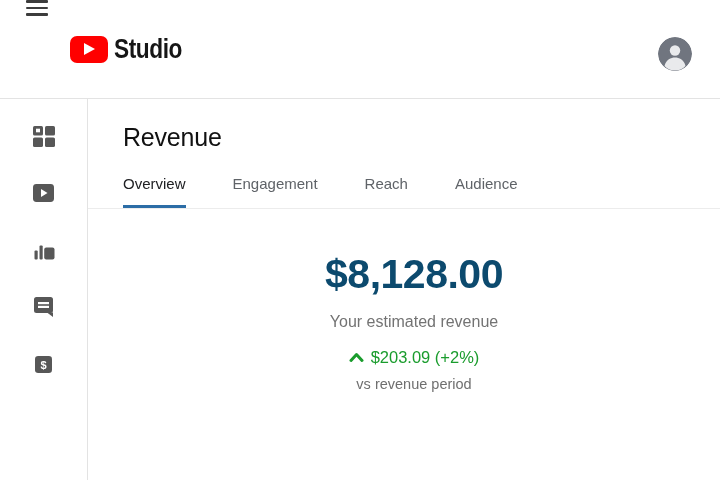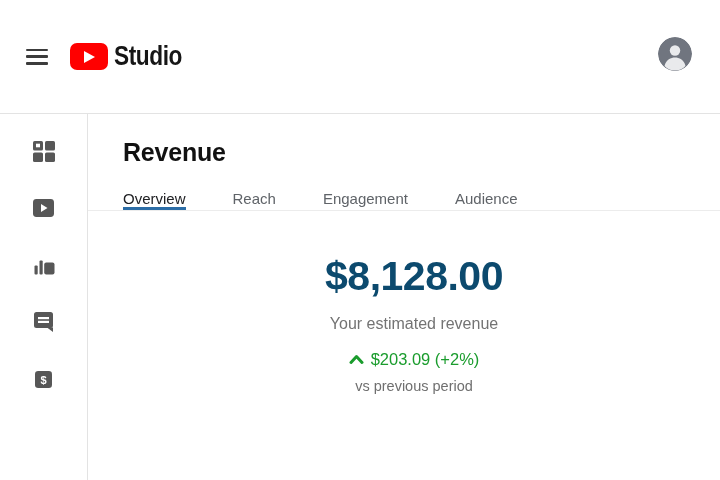--- a/index.html
+++ b/index.html
@@ -5,23 +5,22 @@
   * { margin: 0; padding: 0; box-sizing: border-box; }
   html, body { width: 720px; height: 480px; overflow: hidden; }
   body {
     font-family: "Liberation Sans", sans-serif;
     background: #ffffff;
     color: #0f0f0f;
   }
 
   
   .header {
-    height: 114px;
+    height: 99px;
     display: flex;
-    align-items: center;
     background: #ffffff;
     border-bottom: 1px solid #e3e3e3;
     position: relative;
   }
   .hamburger {
     width: 22px; height: 16px;
     margin-left: 26px;
     display: flex; flex-direction: column; justify-content: space-between;
     cursor: pointer;
   }
@@ -67,35 +66,36 @@
     gap: 33px;
     background: #ffffff;
   }
   .side-item { width: 24px; height: 24px; display: flex; align-items: center; justify-content: center; cursor: pointer; }
 
   .main { flex: 1; background: #ffffff; }
 
   .page-title {
     margin: 24px 0 0 35px;
     font-size: 25px;
-    font-weight: 700;
+    font-weight: 400;
     color: #111111;
     letter-spacing: -0.2px;
   }
 
   .tabs {
     margin-top: 23px;
     padding-left: 35px;
     display: flex;
     gap: 47px;
     border-bottom: 1px solid #ececec;
   }
   .tab {
     font-size: 15px;
     color: #5f6368;
+    padding-bottom: 13px;
     cursor: pointer;
     border-bottom: 3px solid transparent;
     font-weight: 400;
   }
   .tab.active {
     color: #202124;
     border-bottom-color: #2c6da6;
     font-weight: 400;
   }
 
@@ -194,32 +194,32 @@
         <text x="8.5" y="12.5" text-anchor="middle" font-family="Liberation Sans, sans-serif" font-size="11" font-weight="700" fill="#ffffff">$</text>
       </svg>
     </div>
   </div>
 
   <div class="main">
     <h1 class="page-title">Revenue</h1>
 
     <div class="tabs">
       <div class="tab active">Overview</div>
+      <div class="tab">Engagement</div>
       <div class="tab">Reach</div>
-      <div class="tab">Engagement</div>
       <div class="tab">Audience</div>
     </div>
 
     <div class="metric">
       <div class="metric-value">$8,128.00</div>
       <div class="metric-caption">Your estimated revenue</div>
       <div>
         <div class="metric-delta">
           <svg width="15" height="11" viewBox="0 0 15 11">
             <path d="M2 8.5 L7.5 2.5 L13 8.5" fill="none" stroke="#1a9c2d" stroke-width="3" stroke-linecap="round" stroke-linejoin="round"></path>
           </svg>
           <span>$203.09 (+2%)</span>
         </div>
       </div>
-      <div class="metric-compare">vs previous period</div>
+      <div class="metric-compare">vs revenue period</div>
     </div>
   </div>
 </div>
 
 </body></html>

